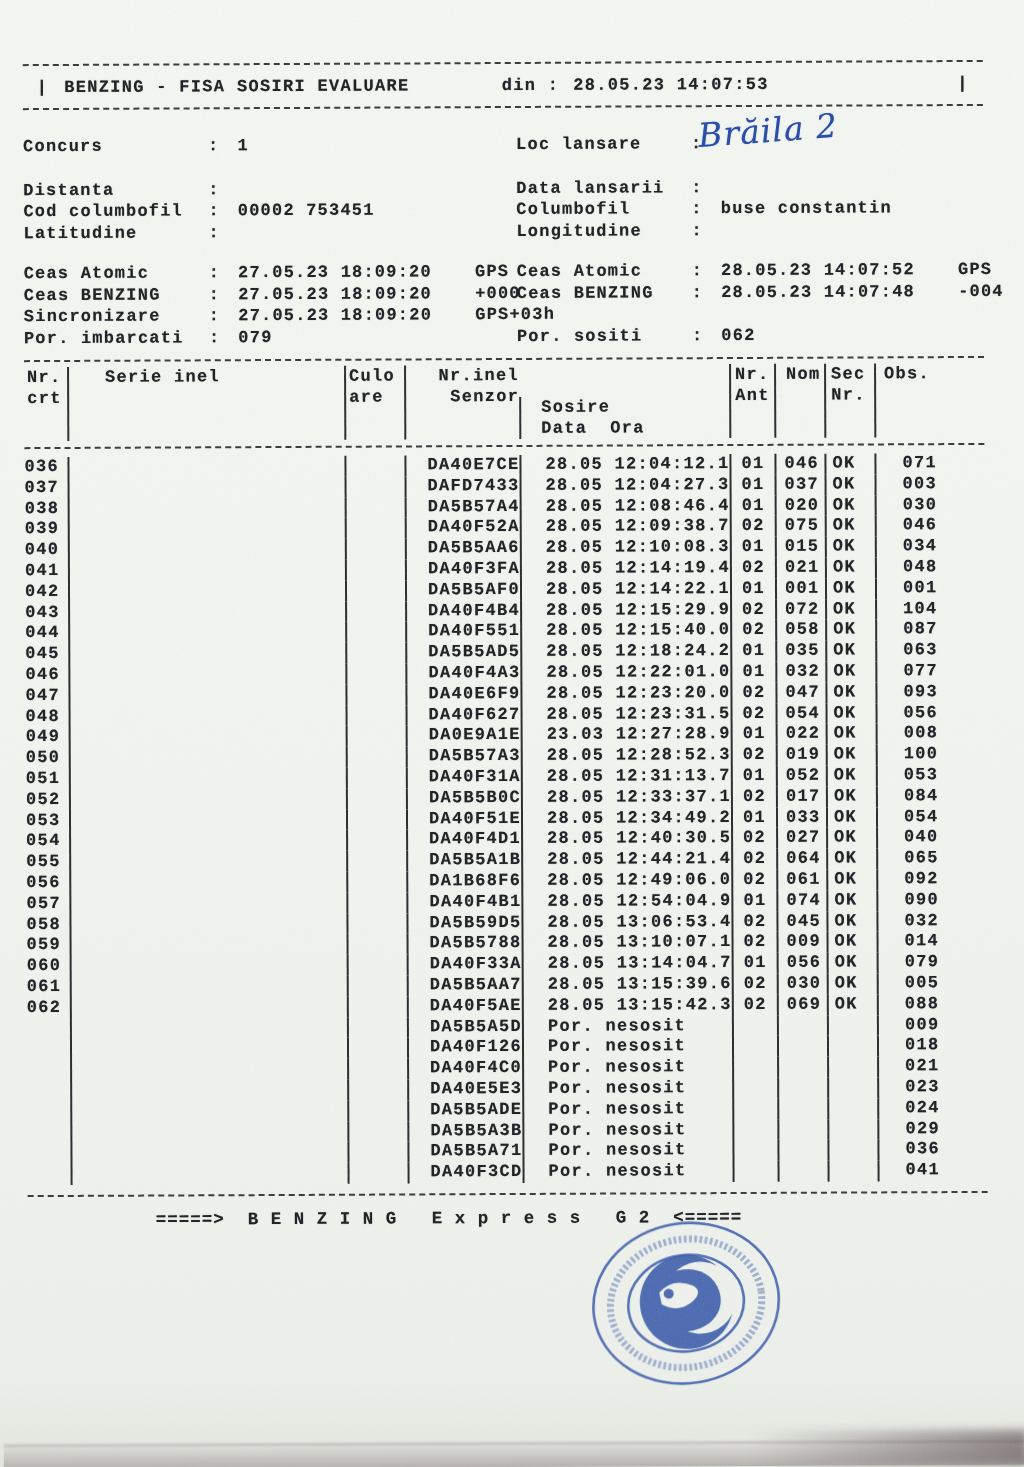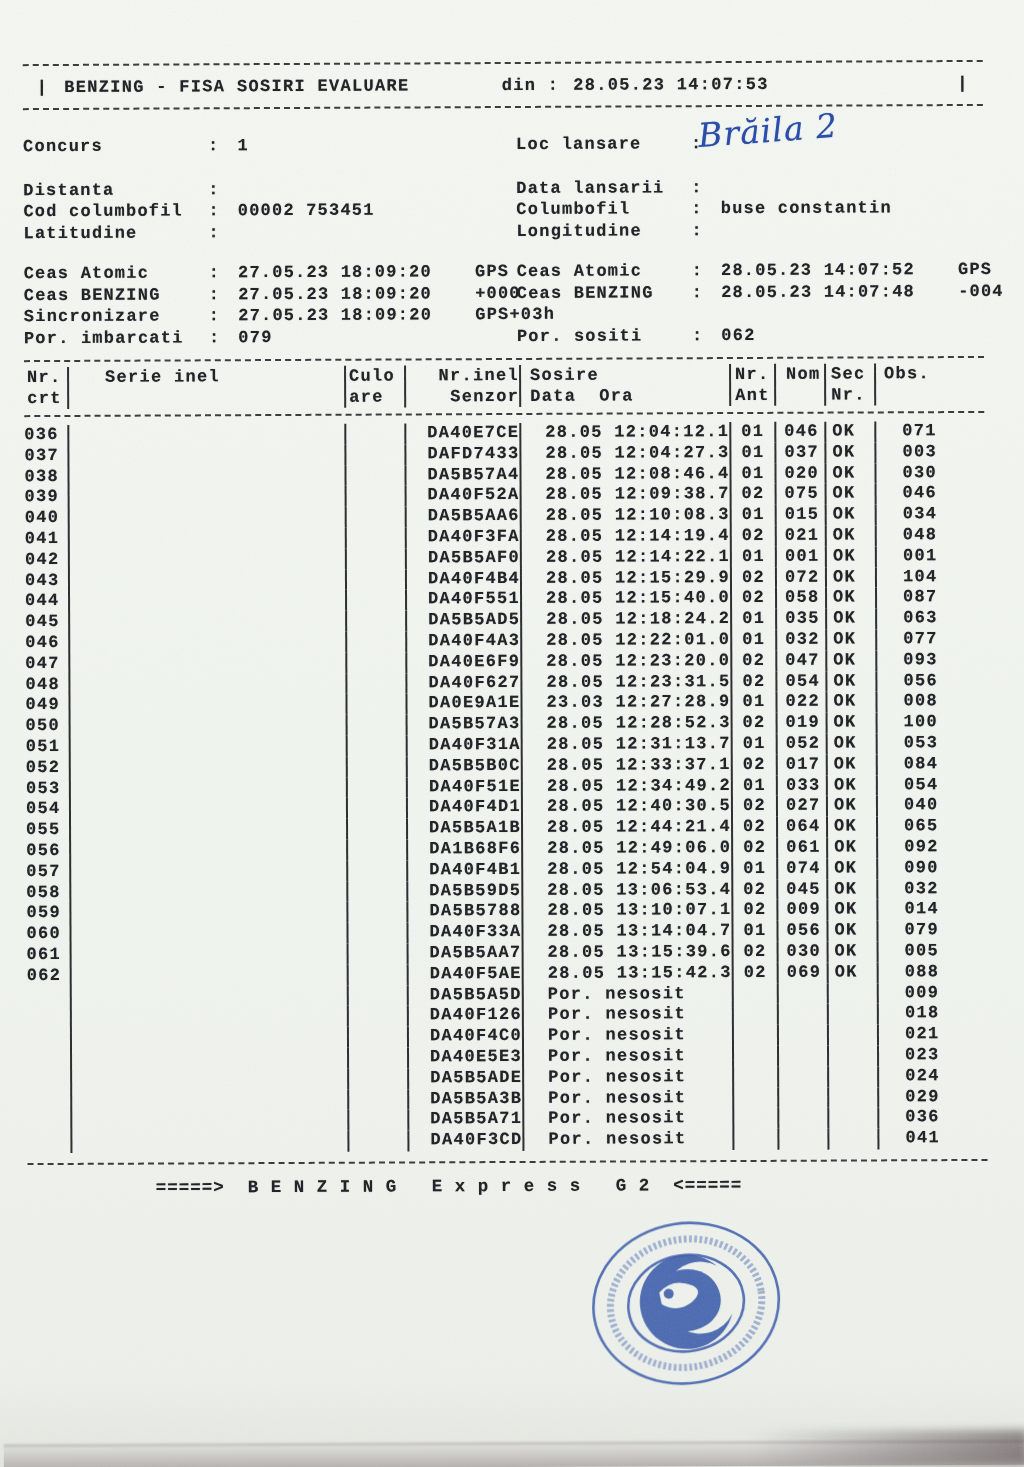--- a/index.html
+++ b/index.html
@@ -69,21 +69,21 @@
   .c-sosire { width: 210px; }
   .c-ant    { width: 45px;  }
   .c-nom    { width: 50px;  }
   .c-sec    { width: 50px;  }
   .c-obs    { width: 110px; }
   .vline { border-left: 2px solid #2e2e33; }
 
   .th.c-serie  { padding-left: 36px; }
   .th.c-culo, .th.c-nr { padding-left: 3px; }
   .th.c-senzor { padding-left: 7px; }
-  .th.c-sosire { padding-left: 9px; }
+  .th.c-sosire { padding-left: 20px; margin-top: 32px; }
   .th.c-ant    { padding-left: 4px; }
   .th.c-nom    { padding-left: 10px; }
   .th.c-sec    { padding-left: 5px; }
   .th.c-obs    { padding-left: 8px; }
 
   .td.c-senzor { padding-left: 7px; }
   .td.c-sosire { padding-left: 24px; }
   .td.c-ant    { padding-left: 10px; }
   .td.c-nom    { padding-left: 8px; }
   .td.c-sec    { padding-left: 6px; }

